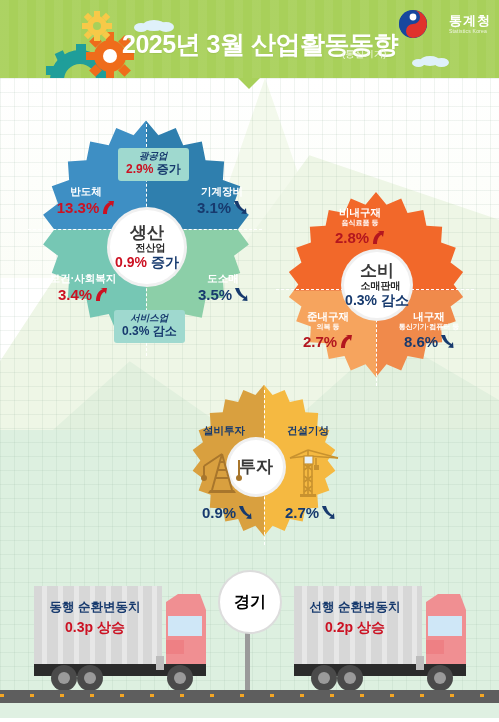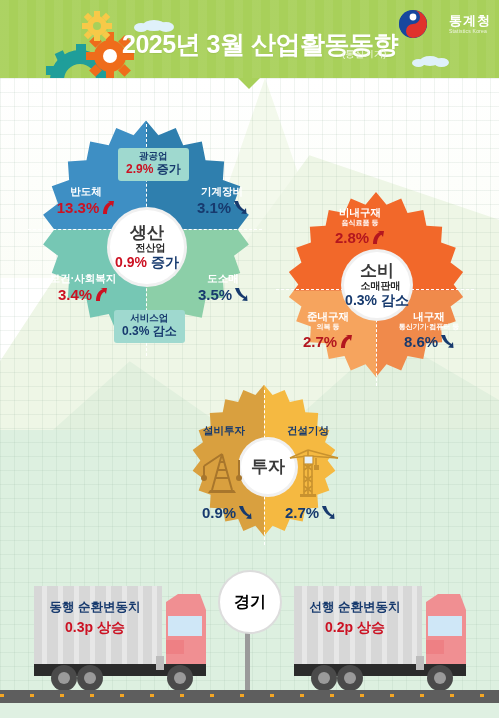--- a/index.html
+++ b/index.html
@@ -82,21 +82,21 @@
   .lbl{position:absolute;text-align:center;line-height:1.15;white-space:nowrap;}
   .lbl .cap{font-size:10.5px;font-weight:bold;color:#ffffff;display:block;}
   .lbl .cap-navy{font-size:10.5px;font-weight:bold;color:#173a6e;display:block;}
   .lbl .sub{font-size:7px;font-weight:bold;color:#ffffff;display:block;margin-top:1px;}
   .lbl .row{display:flex;align-items:center;justify-content:center;gap:2px;margin-top:2px;}
   .lbl .num{font-size:15px;font-weight:bold;}
   .arr{width:14px;height:15px;display:inline-block;}
 
   .chip{position:absolute;background:#9fd9cf;border-radius:3px;
     padding:3px 8px 4px 8px;text-align:center;line-height:1.15;white-space:nowrap;}
-  .chip .c1{font-size:9.5px;font-weight:bold;color:#173a6e;display:block;}
+  .chip .c1{font-size:9.5px;font-weight:bold;color:#173a6e;display:block;font-style:italic;}
   .chip .c2{font-size:12px;font-weight:bold;display:block;margin-top:1px;}
 
   .divider{position:absolute;border-top:1px dashed #ffffff;}
   .divider-v{position:absolute;border-left:1px dashed #ffffff;}
 
   
   .road{position:absolute;left:0;top:690px;width:499px;height:13px;background:#5e5e5e;}
   .road-dashes{position:absolute;left:0;top:694px;width:499px;height:3px;
     background-image:repeating-linear-gradient(90deg,#f5a623 0px,#f5a623 4px,transparent 4px,transparent 30px);}
   .road-shadow{position:absolute;left:0;top:703px;width:499px;height:19px;background:#dff0e2;}
@@ -366,21 +366,21 @@
         </clipPath>
       </defs>
       <g clip-path="url(#clipInv)">
         <rect x="0" y="0" width="100" height="200" fill="#d9a03f"></rect>
         <rect x="100" y="0" width="100" height="200" fill="#f5b941"></rect>
       </g>
     </svg>
   </div>
   <div class="divider-v" style="left:264px;top:390px;height:155px;"></div>
 
-  <div class="hub" style="left:241px;top:440px;width:54px;height:54px;">
+  <div class="hub" style="left:229px;top:440px;width:54px;height:54px;">
     <div class="hub-title">투자</div>
   </div>
 
   <div class="lbl" style="left:186px;top:424px;width:76px;">
     <span class="cap-navy">설비투자</span>
   </div>
   <div style="position:absolute;left:198px;top:446px;">
     <svg width="52" height="48" viewBox="0 0 52 48">
       <g stroke="#a8762c" stroke-width="2" fill="none">
         <path d="M24 8 L14 44 M24 8 L34 44 M17 32 L31 32 M19 24 L29 24 M21 16 L27 16"></path>

